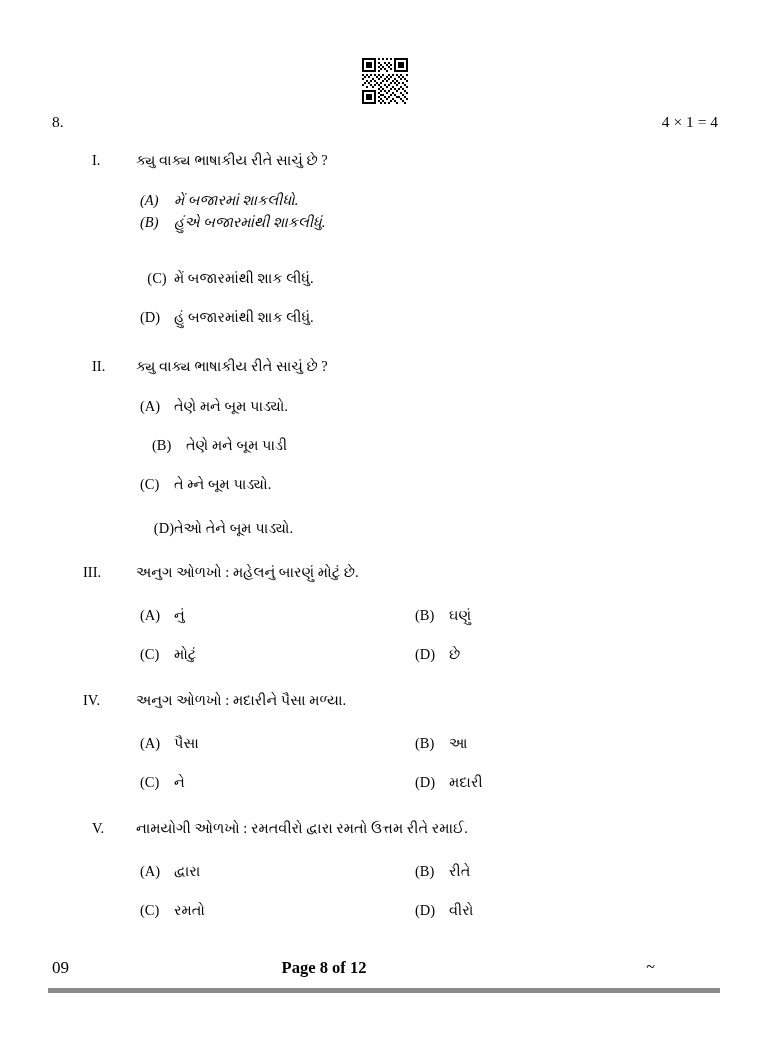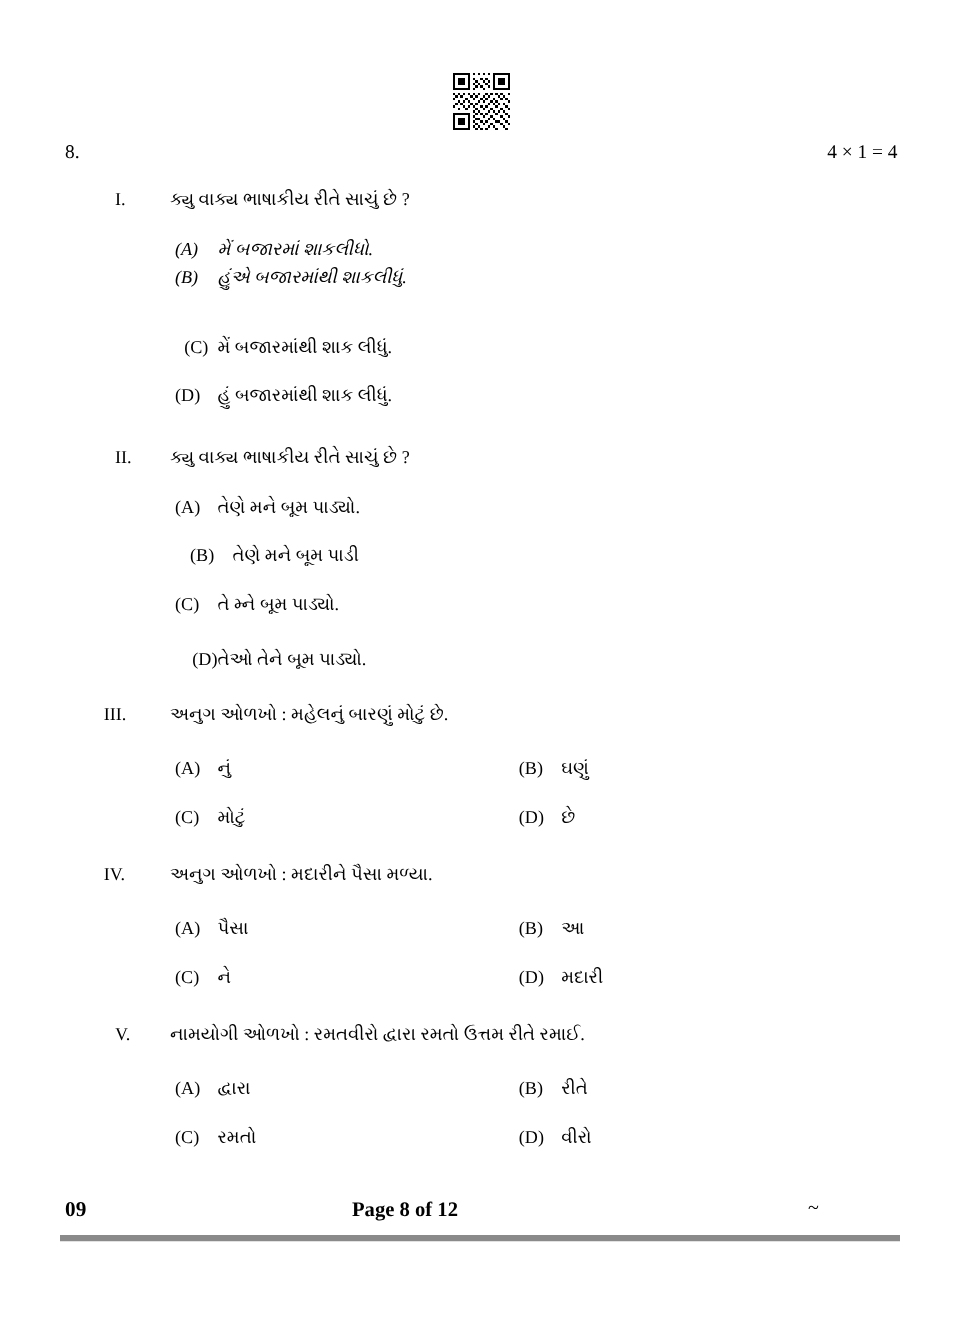--- a/index.html
+++ b/index.html
@@ -104,21 +104,21 @@
     top: 988px;
     width: 672px;
     height: 5px;
     background: #8a8a8a;
   }
   .footer-left {
     position: absolute;
     left: 52px;
     top: 958px;
     font-size: 17px;
-    font-weight: bold;
+    font-weight: normal;
   }
   .footer-center {
     position: absolute;
     left: 0;
     top: 958px;
     width: 648px;
     text-align: center;
     font-size: 16.5px;
     font-weight: bold;
   }

